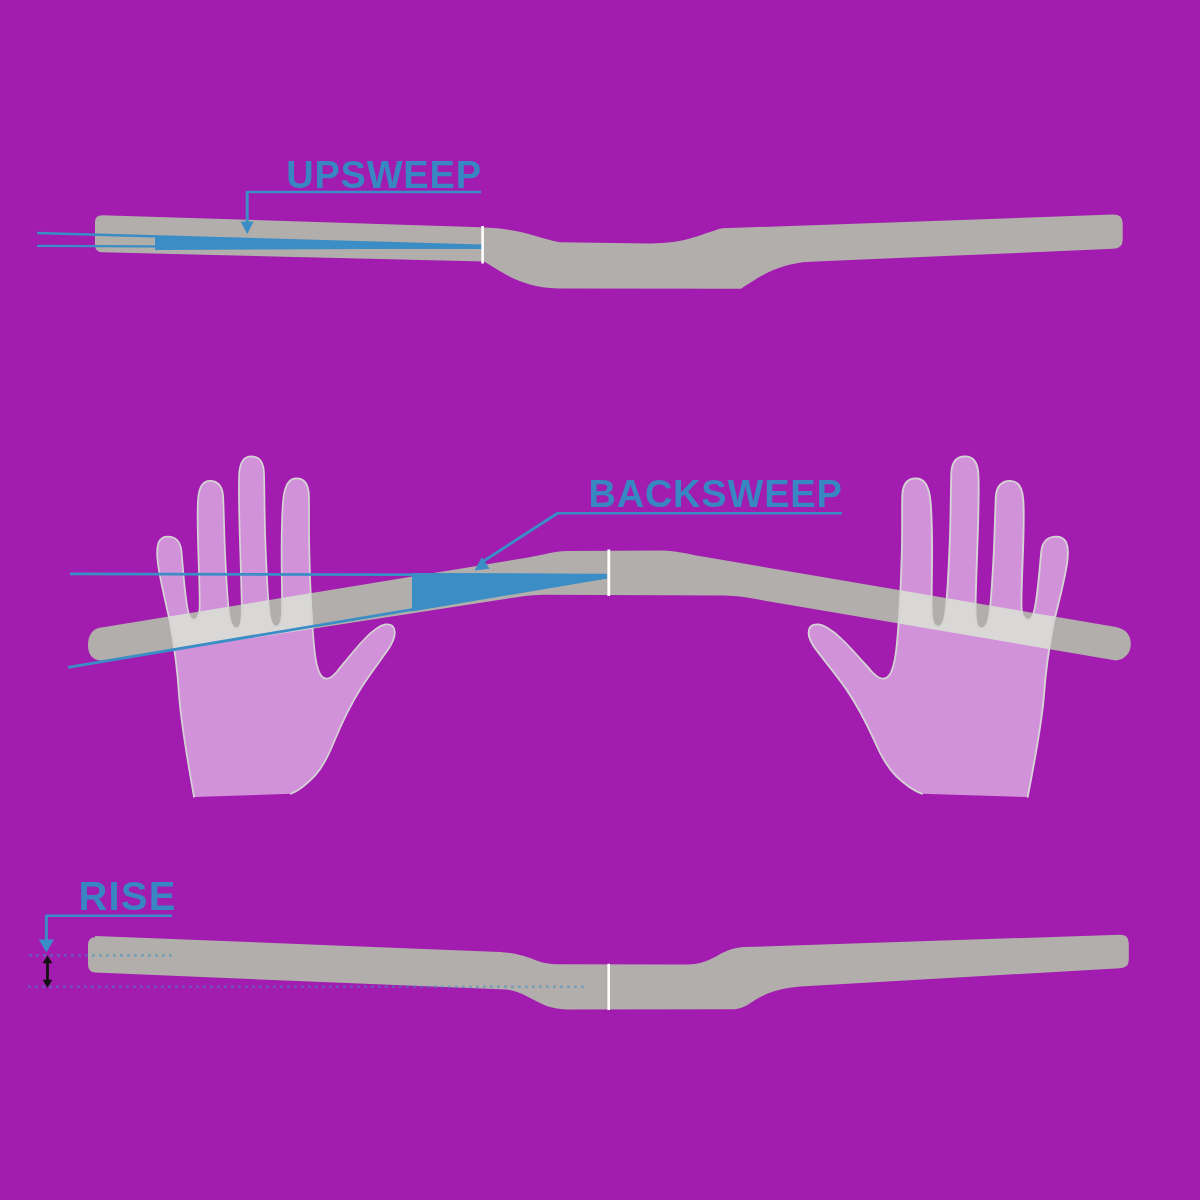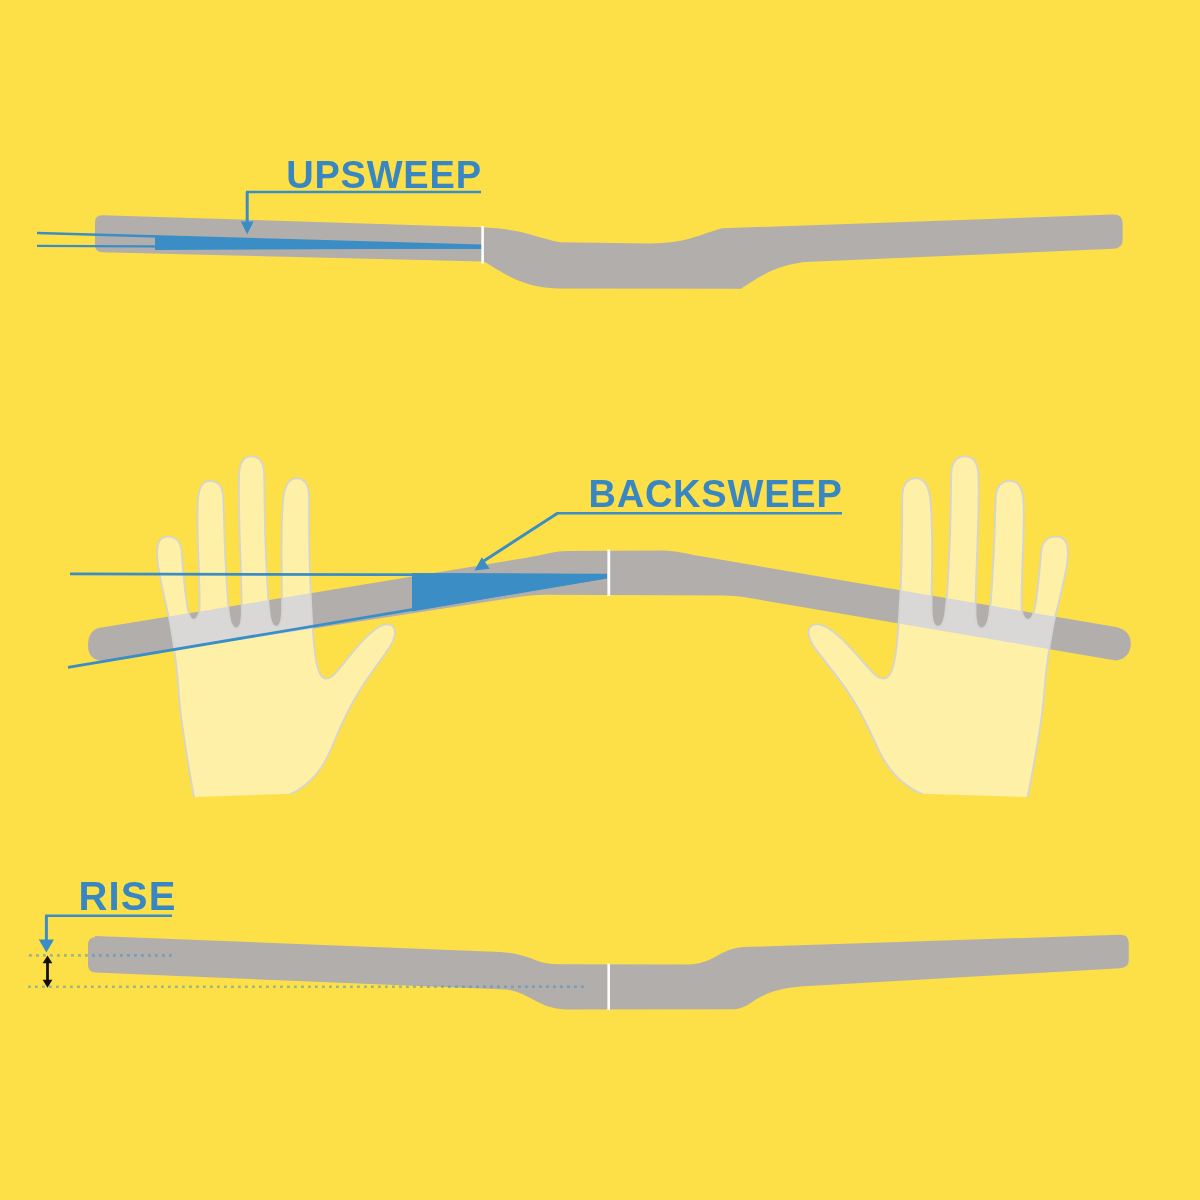--- a/index.html
+++ b/index.html
@@ -1,16 +1,16 @@
 <!DOCTYPE html>
 <html><head>
 <meta charset="utf-8">
 <style>
   html,body{margin:0;padding:0;background:#ffffff;}
-  .wrap{width:1200px;height:1200px;position:relative;overflow:hidden;background:#fde047;}
+  .wrap{width:1200px;height:1200px;position:relative;overflow:hidden;background:#a21caf;}
   svg text{font-family:"Liberation Sans",sans-serif;font-weight:bold;}
 </style>
 </head>
 <body>
 <div class="wrap">
 <svg width="1200" height="1200" viewBox="0 0 1200 1200" xmlns="http://www.w3.org/2000/svg">
 
   <path d="M 102,215.2 L 481,227.3
            C 523,229 536,237.5 560,242.3
            L 650,243.5

